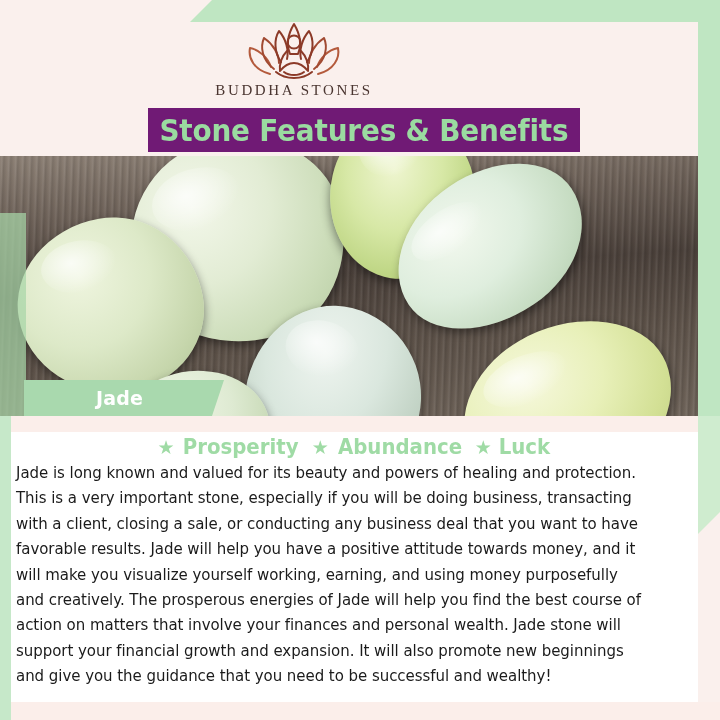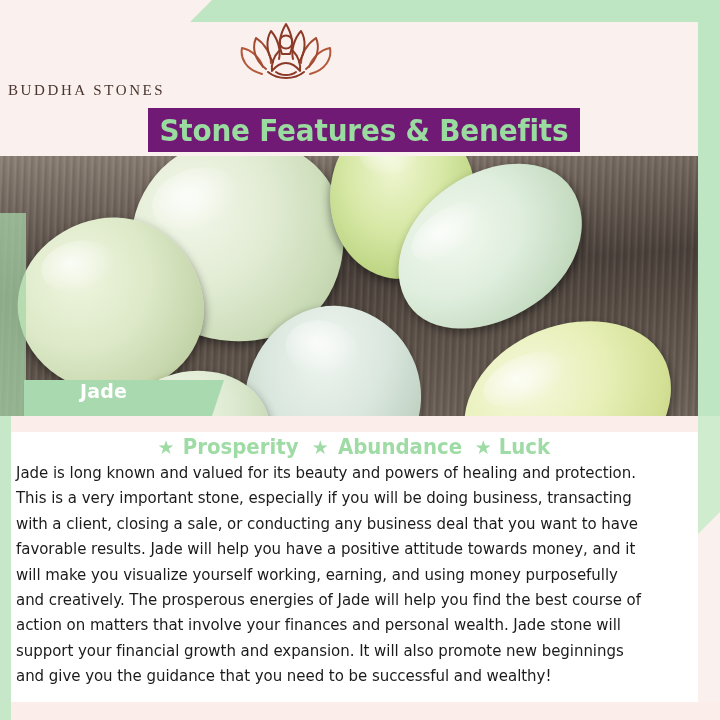--- a/index.html
+++ b/index.html
@@ -40,22 +40,23 @@
   .header {
     position: absolute;
     left: 0; top: 0;
     width: 698px; height: 157px;
     background: #faf0ed;
   }
 
   
   .logo-wrap {
     position: absolute;
-    left: 8px; top: 14px;
+    left: 16px; top: 14px;
     width: 556px;
+    text-align: center;
   }
   .logo-mark {
     display: block;
     margin: 0 auto;
     width: 112px;
     height: 66px;
   }
   .logo-text {
     display: block;
     margin-top: 2px;
@@ -176,20 +177,22 @@
 
   
   .jade-band {
     position: absolute;
     left: 24px; top: 380px;
     width: 200px; height: 36px;
     background: #a9d9ae;
     -webkit-clip-path: polygon(0 0, 200px 0, 188px 36px, 0 36px);
     clip-path: polygon(0 0, 200px 0, 188px 36px, 0 36px);
     display: flex;
+    align-items: center;
+    padding-left: 16px;
   }
   .jade-text {
     margin-left: 56px;
     font-family: "DejaVu Sans", sans-serif;
     font-weight: bold;
     font-size: 19px;
     color: #ffffff;
     letter-spacing: 0.2px;
   }
 

